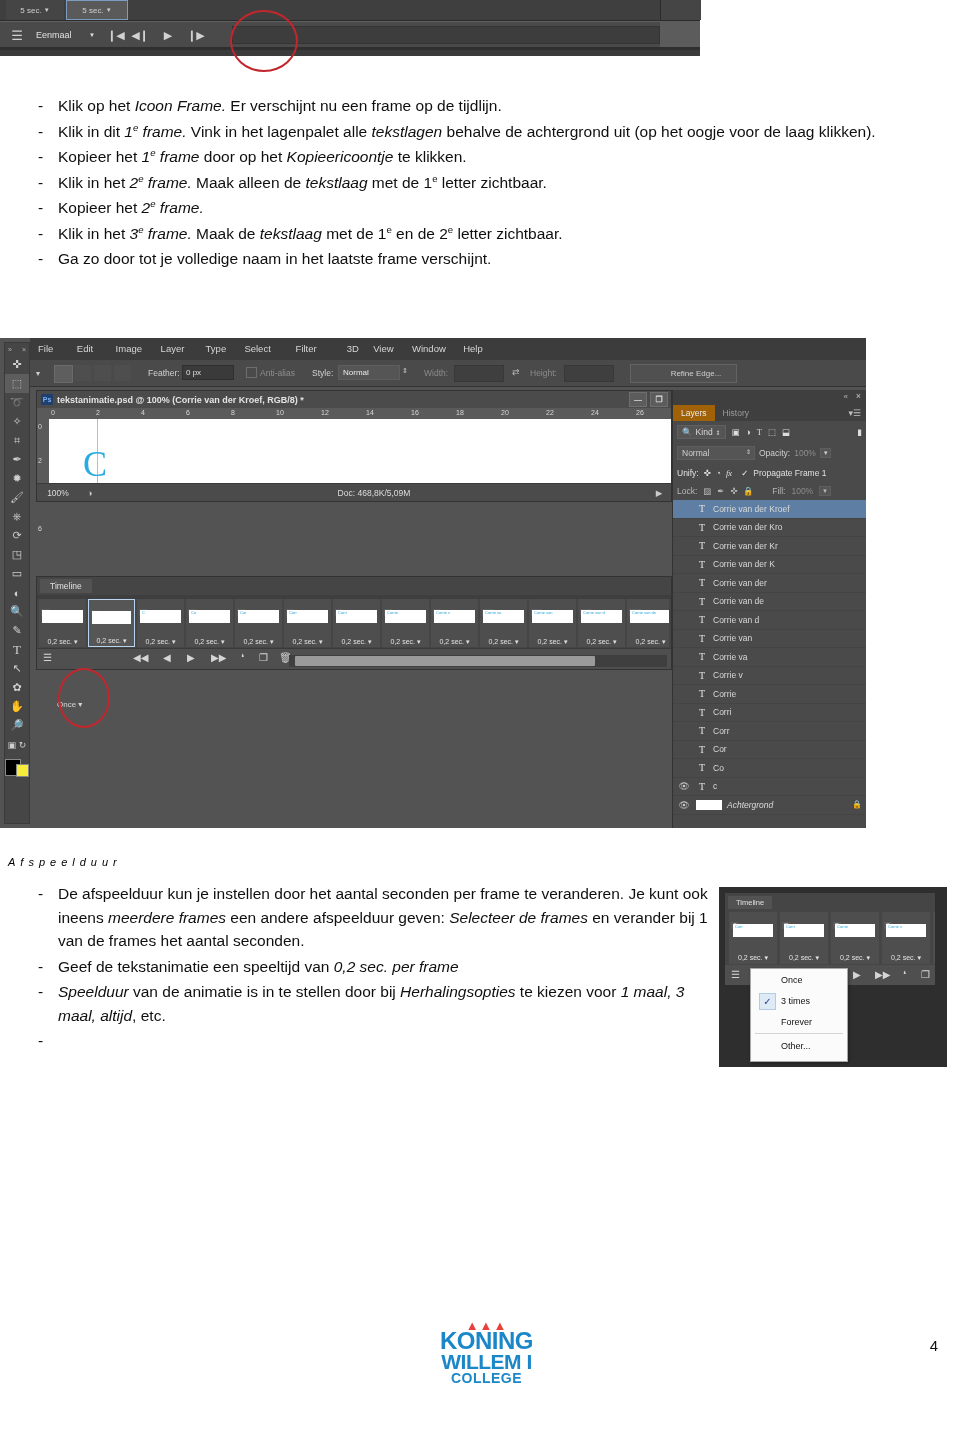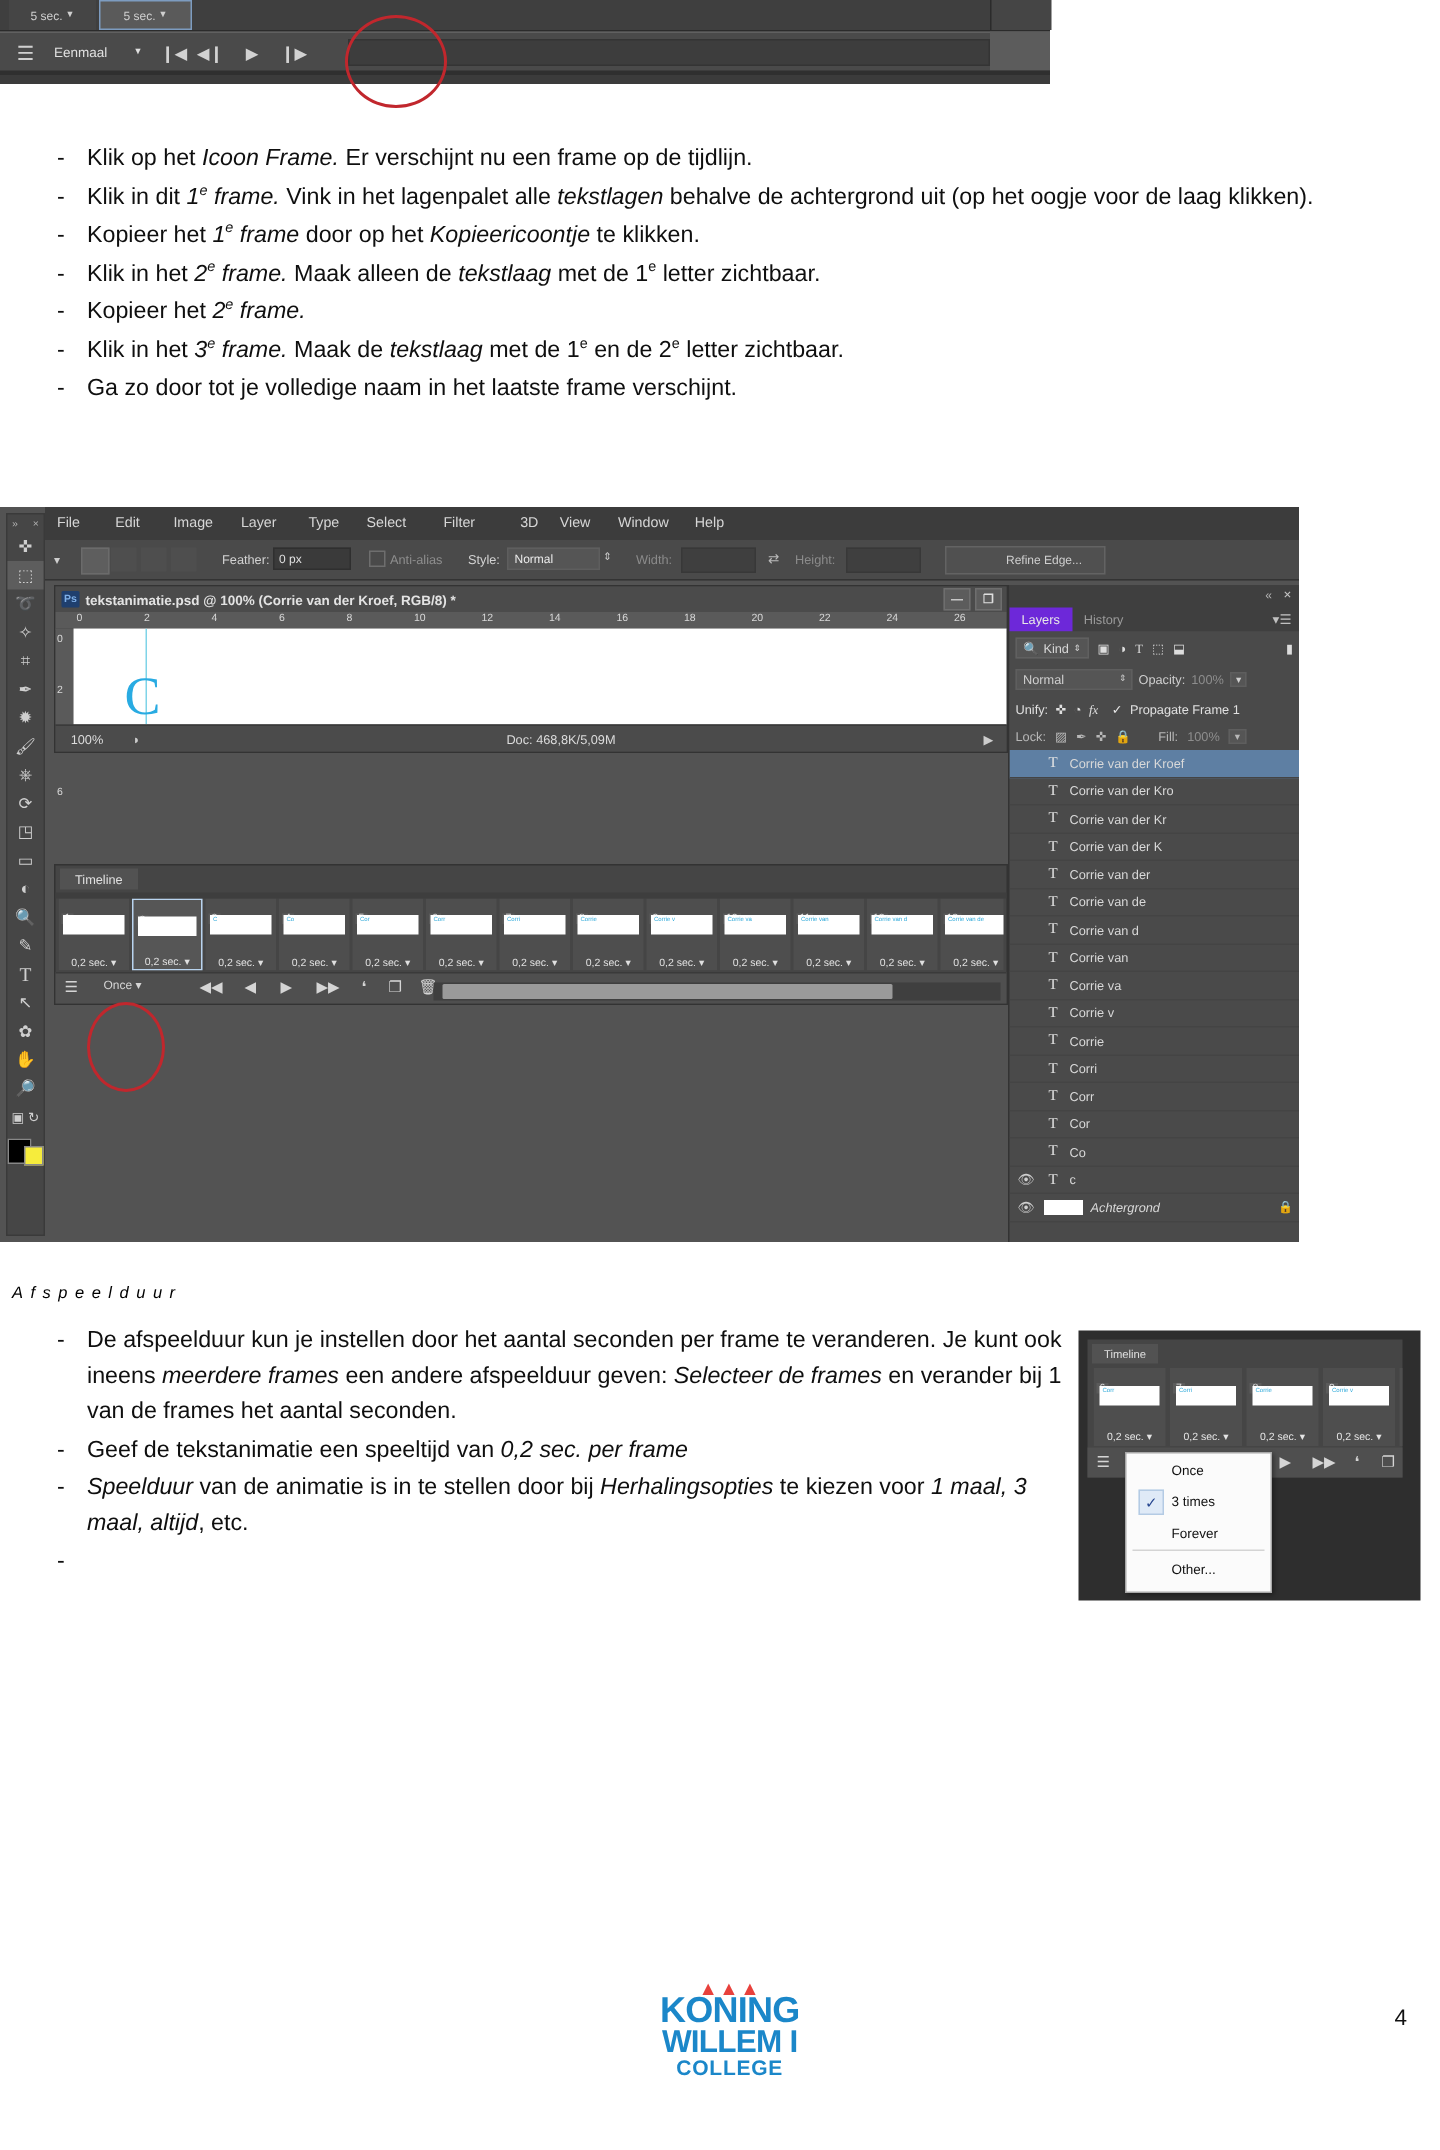--- a/index.html
+++ b/index.html
@@ -75,21 +75,21 @@
   .tl-ctrl{position:absolute;left:0;bottom:0;width:100%;height:20px;background:#4f4f4f;border-top:1px solid #3a3a3a;}
   .tl-ci{position:absolute;top:3px;font-size:10px;color:#d5d5d5;}
   .tl-scroll{position:absolute;left:258px;bottom:3px;width:300px;height:10px;background:#9a9a9a;border-radius:1px;}
   .tl-scrolltrack{position:absolute;left:252px;bottom:2px;right:4px;height:12px;background:#3f3f3f;}
 
   
   .lp{position:absolute;left:672px;top:52px;width:194px;height:438px;background:#4a4a4a;border-left:1px solid #333;box-sizing:border-box;}
   .lp-top{position:absolute;left:0;top:0;width:100%;height:14px;background:#3f3f3f;}
   .lp-tabs{position:absolute;left:0;top:14px;width:100%;height:17px;background:#3f3f3f;display:flex;align-items:center;font-size:8.5px;}
   .lp-tab{padding:3px 8px;color:#9b9b9b;}
-  .lp-tab.act{background:#6d28d9;color:#e8e8e8;}
+  .lp-tab.act{background:#a16207;color:#e8e8e8;}
   .lp-kind{position:absolute;left:0;top:31px;width:100%;height:22px;background:#4a4a4a;display:flex;align-items:center;gap:6px;padding:0 4px;box-sizing:border-box;font-size:8.5px;color:#d8d8d8;}
   .kindbox{display:flex;align-items:center;gap:3px;background:#555;border:1px solid #606060;padding:1px 4px;}
   .lp-blend{position:absolute;left:0;top:53px;width:100%;height:20px;background:#4a4a4a;display:flex;align-items:center;gap:4px;padding:0 4px;box-sizing:border-box;font-size:8.5px;color:#cfcfcf;}
   .sel-sm{background:#555;border:1px solid #5e5e5e;padding:1px 4px;width:78px;box-sizing:border-box;position:relative;}
   .lp-unify{position:absolute;left:0;top:73px;width:100%;height:19px;background:#4a4a4a;display:flex;align-items:center;gap:5px;padding:0 4px;box-sizing:border-box;font-size:8.5px;color:#e0e0e0;}
   .lp-lock{position:absolute;left:0;top:92px;width:100%;height:18px;background:#4a4a4a;display:flex;align-items:center;gap:6px;padding:0 4px;box-sizing:border-box;font-size:8.5px;color:#b8b8b8;}
   .lp-list{position:absolute;left:0;top:110px;right:0;bottom:0;overflow:hidden;}
   .lyr{height:18.5px;display:flex;align-items:center;gap:5px;padding:0 4px;box-sizing:border-box;border-bottom:1px solid #444;font-size:8.5px;color:#d9d9d9;}
   .lyr.act{background:#5e7fa3;}
   .eye{width:14px;text-align:center;font-size:9px;color:#cfcfcf;}
@@ -296,21 +296,21 @@
         <div class="frm"><span class="frm-no">7</span><span class="frm-thumb">Corri</span><span class="frm-time">0,2 sec. ▾</span></div>
         <div class="frm"><span class="frm-no">8</span><span class="frm-thumb">Corrie</span><span class="frm-time">0,2 sec. ▾</span></div>
         <div class="frm"><span class="frm-no">9</span><span class="frm-thumb">Corrie v</span><span class="frm-time">0,2 sec. ▾</span></div>
         <div class="frm"><span class="frm-no">10</span><span class="frm-thumb">Corrie va</span><span class="frm-time">0,2 sec. ▾</span></div>
         <div class="frm"><span class="frm-no">11</span><span class="frm-thumb">Corrie van</span><span class="frm-time">0,2 sec. ▾</span></div>
         <div class="frm"><span class="frm-no">12</span><span class="frm-thumb">Corrie van d</span><span class="frm-time">0,2 sec. ▾</span></div>
         <div class="frm"><span class="frm-no">13</span><span class="frm-thumb">Corrie van de</span><span class="frm-time">0,2 sec. ▾</span></div>
       </div>
     <div class="tl-ctrl">
       <span class="tl-ci" style="left:6px;">☰</span>
-      <span class="tl-ci" style="left:32px;font-size:8px;"><span>Once</span> <span>▾</span></span>
+      <span class="tl-ci" style="left:20px;font-size:8px;margin-top:48px;"><span>Once</span> <span>▾</span></span>
       <span class="tl-ci" style="left:96px;">◀◀</span>
       <span class="tl-ci" style="left:126px;">◀</span>
       <span class="tl-ci" style="left:150px;">▶</span>
       <span class="tl-ci" style="left:174px;">▶▶</span>
       <span class="tl-ci" style="left:204px;">❛</span>
       <span class="tl-ci" style="left:222px;">❐</span>
       <span class="tl-ci" style="left:242px;">🗑</span>
       <span class="tl-scrolltrack"></span>
       <span class="tl-scroll"></span>
     </div>

